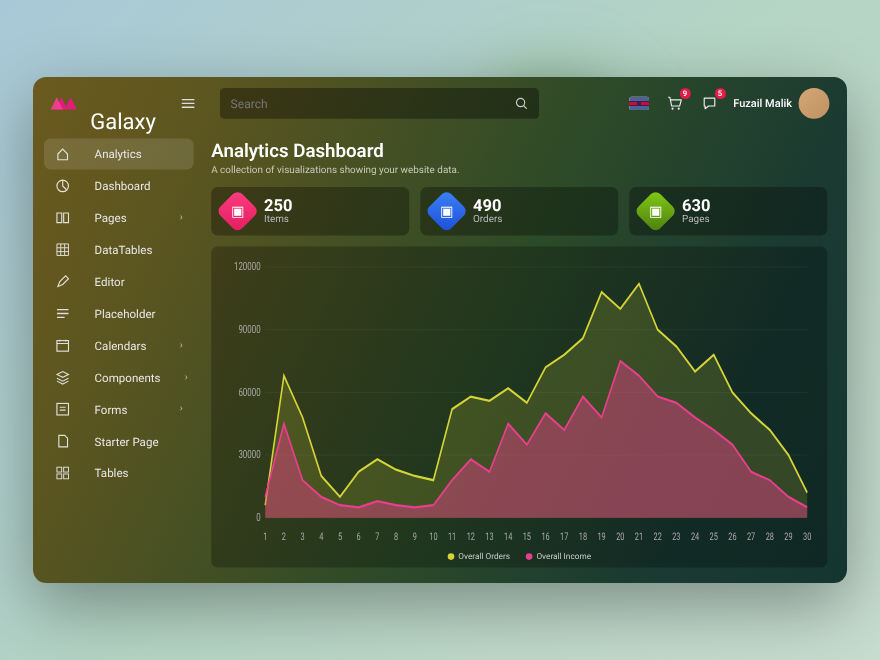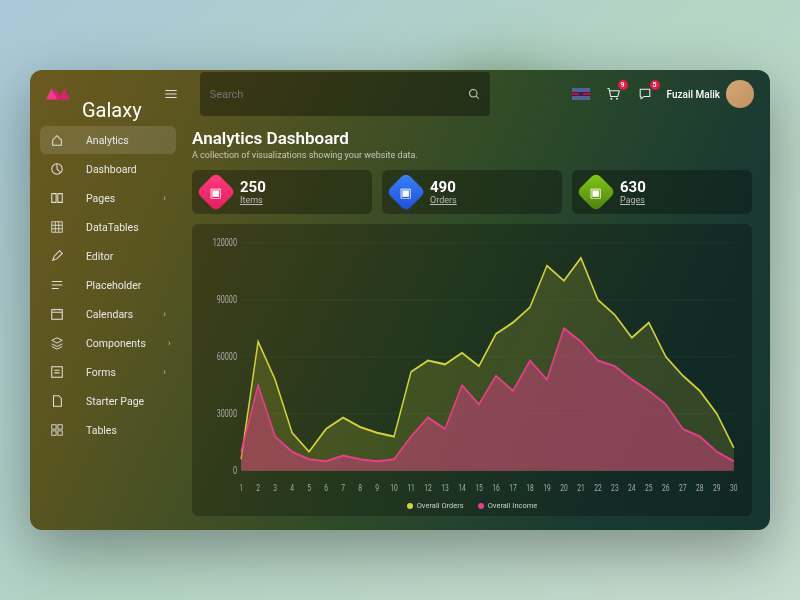--- a/index.html
+++ b/index.html
@@ -4,21 +4,21 @@
 <style>
 * { margin:0; padding:0; box-sizing:border-box; font-family:-apple-system,BlinkMacSystemFont,"Segoe UI",Roboto,sans-serif; }
 body { width:800px; height:600px; background:linear-gradient(135deg,#a8c8d8 0%,#b4d4c4 50%,#c8dcd0 100%); display:flex; align-items:center; justify-content:center; overflow:hidden; position:relative; }
 body::before { content:""; position:absolute; width:200px; height:300px; background:radial-gradient(ellipse,#6a9a5a 40%,transparent 70%); filter:blur(30px); top:50px; left:400px; }
 .app { width:740px; height:460px; background:linear-gradient(115deg,#6b5a1e 0%,#5a5520 20%,#2d4a28 55%,#1a3a32 80%,#153530 100%); border-radius:12px; box-shadow:0 20px 60px rgba(0,0,0,.35); display:flex; flex-direction:column; color:#fff; overflow:hidden; position:relative; }
 .topbar { height:48px; display:flex; align-items:center; padding:0 16px; gap:12px; }
 .logo { display:flex; align-items:center; gap:8px; }
 .logo-mark { width:28px; height:18px; }
 .logo-text { font-size:20px; font-weight:400;margin-top:32px; }
 .hamb { width:22px; height:22px; border-radius:4px; display:flex; align-items:center; justify-content:center; cursor:pointer; margin-left:6px; }
-.search { flex:0 0 290px; height:44px; background:rgba(0,0,0,.35); border-radius:4px; display:flex; align-items:center; padding:0 10px; margin-left:6px; }
+.search { flex:0 0 290px; height:28px; background:rgba(0,0,0,.35); border-radius:4px; display:flex; align-items:center; padding:0 10px; margin-left:6px; }
 .search input { flex:1; background:transparent; border:none; outline:none; color:#ccc; font-size:11px; }
 .spacer { flex:1; }
 .tb-icon { width:20px; height:20px; display:flex; align-items:center; justify-content:center; position:relative; cursor:pointer; }
 .badge { position:absolute; top:-4px; right:-5px; background:#e11d48; color:#fff; font-size:7px; font-weight:600; border-radius:8px; padding:1px 3px; min-width:10px; text-align:center; }
 .user { display:flex; align-items:center; gap:6px; }
 .user-name { font-size:10px; font-weight:500; }
 .avatar { width:28px; height:28px; border-radius:50%; background:linear-gradient(135deg,#d4a878,#c09060); }
 .body { flex:1; display:flex; overflow:hidden; }
 .sidebar { width:156px; padding:8px 10px; display:flex; flex-direction:column; gap:1px; }
 .nav-item { display:flex; align-items:center; gap:22px; padding:7px 10px; border-radius:6px; font-size:10.5px; cursor:pointer; color:#e8e8e8; }
@@ -30,21 +30,21 @@
 .page-title { font-size:17px; font-weight:600; }
 .page-sub { font-size:9px; color:#c8c8b8; margin-top:2px; margin-bottom:10px; }
 .stats { display:flex; gap:10px; margin-bottom:10px; }
 .stat { flex:1; background:rgba(0,0,0,.3); border-radius:6px; padding:8px 10px; display:flex; align-items:center; gap:10px; }
 .stat-icon { width:28px; height:28px; border-radius:6px; transform:rotate(45deg); display:flex; align-items:center; justify-content:center; }
 .stat-icon span { transform:rotate(-45deg); font-size:13px; }
 .si-pink { background:linear-gradient(135deg,#ff3d7f,#e11d5e); }
 .si-blue { background:linear-gradient(135deg,#3b82f6,#1d4ed8); }
 .si-green { background:linear-gradient(135deg,#84cc16,#4d7c0f); }
 .stat-num { font-size:15px; font-weight:700; line-height:1; }
-.stat-lbl { font-size:9px; color:#bbb;text-decoration:underline; }
+.stat-lbl { font-size:9px; color:#bbb; }
 .chart-box { flex:1; background:rgba(0,0,0,.25); border-radius:6px; padding:10px 12px 6px; display:flex; flex-direction:column; }
 .chart { flex:1; position:relative; }
 svg.plot { width:100%; height:100%; }
 .ytick { font-size:7px; fill:#aaa; text-anchor:end; }
 .xtick { font-size:6.5px; fill:#aaa; text-anchor:middle; }
 .legend { display:flex; gap:14px; justify-content:center; padding-top:4px; }
 .leg { display:flex; align-items:center; gap:4px; font-size:7.5px; color:#ccc; }
 .dot { width:6px; height:6px; border-radius:50%; }
 .flag { width:18px; height:12px; border-radius:2px; background:linear-gradient(#fff 33%,#c8102e 33% 66%,#fff 66%); position:relative; overflow:hidden; }
 .flag::after { content:""; position:absolute; inset:0; background:linear-gradient(90deg,transparent 40%,#012169 40% 60%,transparent 60%),linear-gradient(#012169 40%,transparent 40% 60%,#012169 60%); opacity:.7; }

